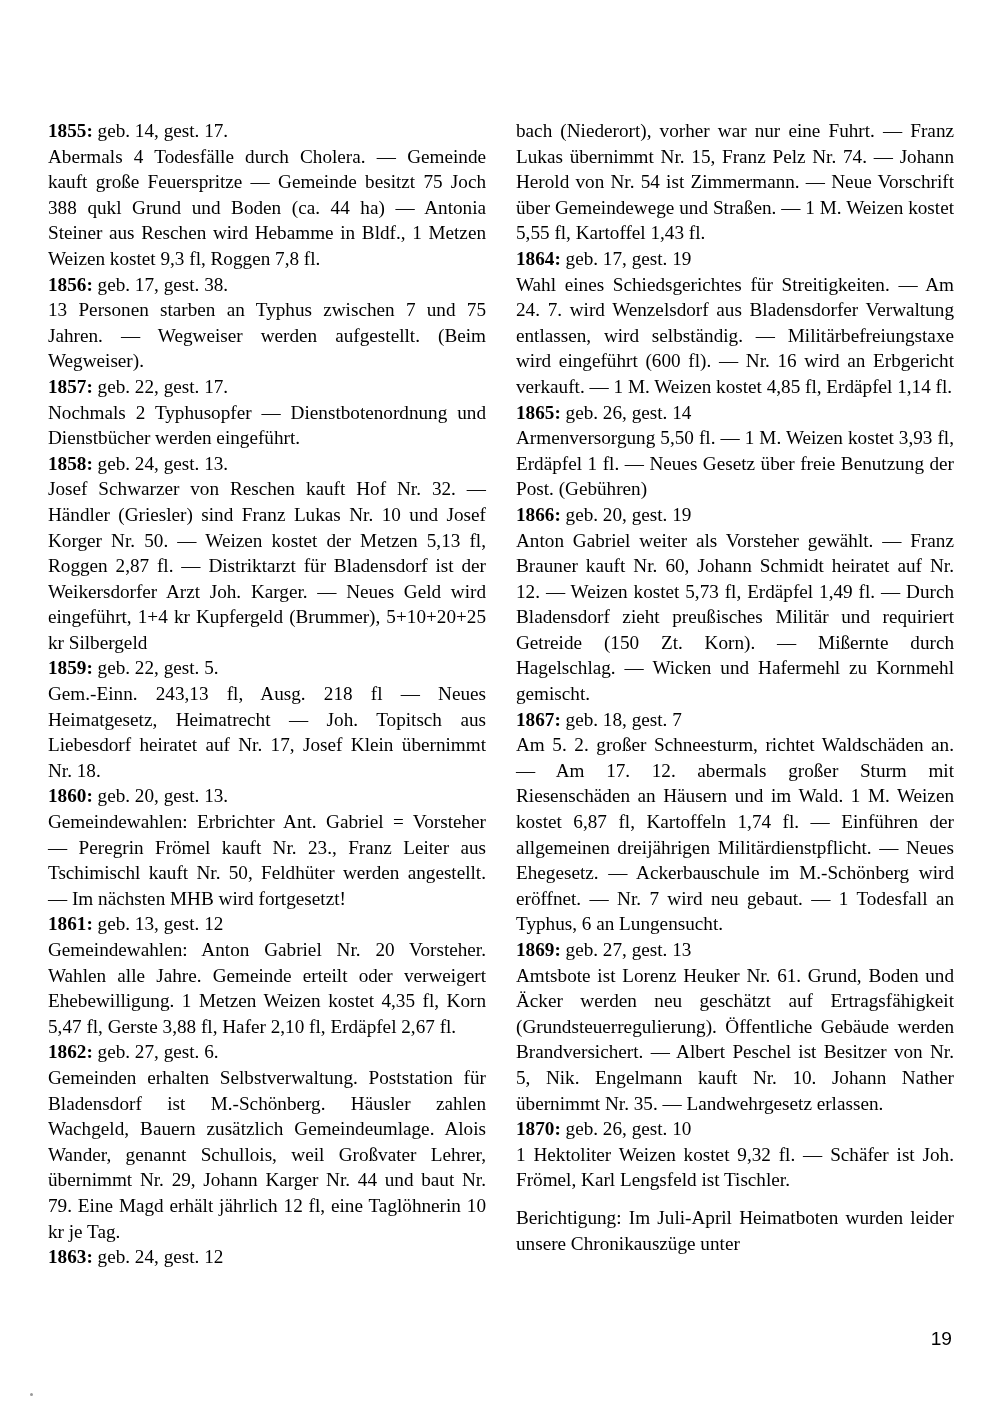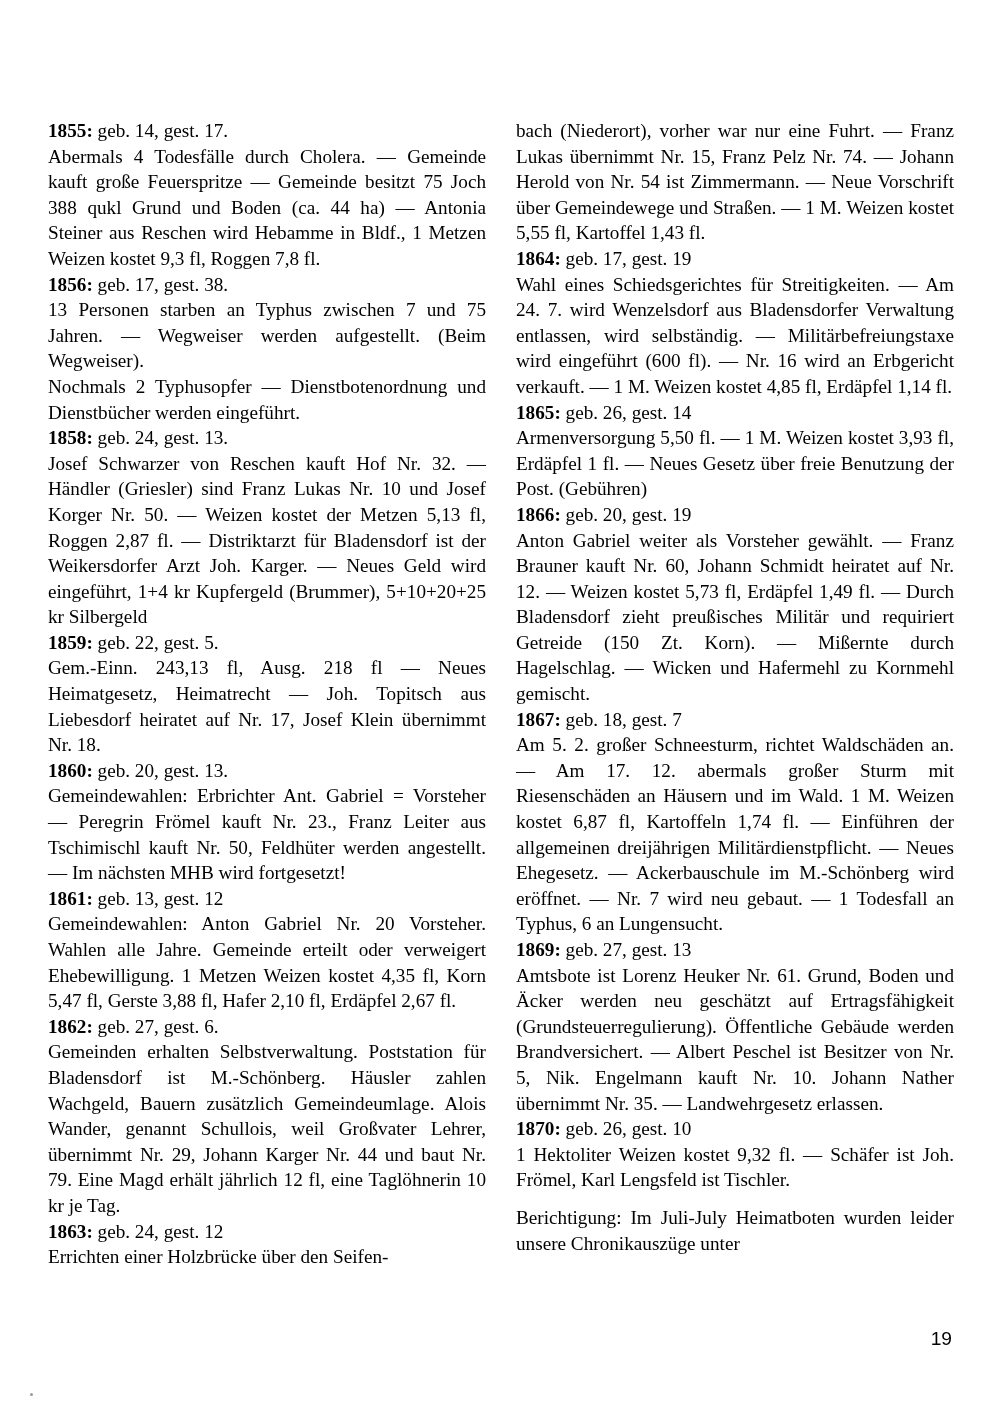--- a/index.html
+++ b/index.html
@@ -79,51 +79,51 @@
 
 <div class="page">
 
   <div class="columns">
 
     <div class="col">
       <p><span class="year">1855:</span><span> geb. 14, gest. 17.</span></p>
       <p><span>Abermals 4 Todesfälle durch Cholera. — Gemeinde kauft große Feuerspritze — Gemeinde besitzt 75 Joch 388 qukl Grund und Boden (ca. 44 ha) — Antonia Steiner aus Reschen wird Hebamme in Bldf., 1 Metzen Weizen kostet 9,3 fl, Roggen 7,8 fl.</span></p>
       <p><span class="year">1856:</span><span> geb. 17, gest. 38.</span></p>
       <p><span>13 Personen starben an Typhus zwischen 7 und 75 Jahren. — Wegweiser werden aufgestellt. (Beim Wegweiser).</span></p>
+      <p><span class="year">1857:</span><span> geb. 22, gest. 17.</span></p>
       <p><span>Nochmals 2 Typhusopfer — Dienstbotenordnung und Dienstbücher werden eingeführt.</span></p>
       <p><span class="year">1858:</span><span> geb. 24, gest. 13.</span></p>
       <p><span>Josef Schwarzer von Reschen kauft Hof Nr. 32. — Händler (Griesler) sind Franz Lukas Nr. 10 und Josef Korger Nr. 50. — Weizen kostet der Metzen 5,13 fl, Roggen 2,87 fl. — Distriktarzt für Bladensdorf ist der Weikersdorfer Arzt Joh. Karger. — Neues Geld wird eingeführt, 1+4 kr Kupfergeld (Brummer), 5+10+20+25 kr Silbergeld</span></p>
       <p><span class="year">1859:</span><span> geb. 22, gest. 5.</span></p>
       <p><span>Gem.-Einn. 243,13 fl, Ausg. 218 fl — Neues Heimatgesetz, Heimatrecht — Joh. Topitsch aus Liebesdorf heiratet auf Nr. 17, Josef Klein übernimmt Nr. 18.</span></p>
       <p><span class="year">1860:</span><span> geb. 20, gest. 13.</span></p>
       <p><span>Gemeindewahlen: Erbrichter Ant. Gabriel = Vorsteher — Peregrin Frömel kauft Nr. 23., Franz Leiter aus Tschimischl kauft Nr. 50, Feldhüter werden angestellt. — Im nächsten MHB wird fortgesetzt!</span></p>
       <p><span class="year">1861:</span><span> geb. 13, gest. 12</span></p>
       <p><span>Gemeindewahlen: Anton Gabriel Nr. 20 Vorsteher. Wahlen alle Jahre. Gemeinde erteilt oder verweigert Ehebewilligung. 1 Metzen Weizen kostet 4,35 fl, Korn 5,47 fl, Gerste 3,88 fl, Hafer 2,10 fl, Erdäpfel 2,67 fl.</span></p>
       <p><span class="year">1862:</span><span> geb. 27, gest. 6.</span></p>
       <p><span>Gemeinden erhalten Selbstverwaltung. Poststation für Bladensdorf ist M.-Schönberg. Häusler zahlen Wachgeld, Bauern zusätzlich Gemeindeumlage. Alois Wander, genannt Schullois, weil Großvater Lehrer, übernimmt Nr. 29, Johann Karger Nr. 44 und baut Nr. 79. Eine Magd erhält jährlich 12 fl, eine Taglöhnerin 10 kr je Tag.</span></p>
       <p><span class="year">1863:</span><span> geb. 24, gest. 12</span></p>
-      <p class="nojust"><span>Errichten einer Holzbrücke über den Seifen-</span></p>
     </div>
 
     <div class="col">
       <p><span>bach (Niederort), vorher war nur eine Fuhrt. — Franz Lukas übernimmt Nr. 15, Franz Pelz Nr. 74. — Johann Herold von Nr. 54 ist Zimmermann. — Neue Vorschrift über Gemeindewege und Straßen. — 1 M. Weizen kostet 5,55 fl, Kartoffel 1,43 fl.</span></p>
       <p><span class="year">1864:</span><span> geb. 17, gest. 19</span></p>
       <p><span>Wahl eines Schiedsgerichtes für Streitigkeiten. — Am 24. 7. wird Wenzelsdorf aus Bladensdorfer Verwaltung entlassen, wird selbständig. — Militärbefreiungstaxe wird eingeführt (600 fl). — Nr. 16 wird an Erbgericht verkauft. — 1 M. Weizen kostet 4,85 fl, Erdäpfel 1,14 fl.</span></p>
       <p><span class="year">1865:</span><span> geb. 26, gest. 14</span></p>
       <p><span>Armenversorgung 5,50 fl. — 1 M. Weizen kostet 3,93 fl, Erdäpfel 1 fl. — Neues Gesetz über freie Benutzung der Post. (Gebühren)</span></p>
       <p><span class="year">1866:</span><span> geb. 20, gest. 19</span></p>
       <p><span>Anton Gabriel weiter als Vorsteher gewählt. — Franz Brauner kauft Nr. 60, Johann Schmidt heiratet auf Nr. 12. — Weizen kostet 5,73 fl, Erdäpfel 1,49 fl. — Durch Bladensdorf zieht preußisches Militär und requiriert Getreide (150 Zt. Korn). — Mißernte durch Hagelschlag. — Wicken und Hafermehl zu Kornmehl gemischt.</span></p>
       <p><span class="year">1867:</span><span> geb. 18, gest. 7</span></p>
       <p><span>Am 5. 2. großer Schneesturm, richtet Waldschäden an. — Am 17. 12. abermals großer Sturm mit Riesenschäden an Häusern und im Wald. 1 M. Weizen kostet 6,87 fl, Kartoffeln 1,74 fl. — Einführen der allgemeinen dreijährigen Militärdienstpflicht. — Neues Ehegesetz. — Ackerbauschule im M.-Schönberg wird eröffnet. — Nr. 7 wird neu gebaut. — 1 Todesfall an Typhus, 6 an Lungensucht.</span></p>
       <p><span class="year">1869:</span><span> geb. 27, gest. 13</span></p>
       <p><span>Amtsbote ist Lorenz Heuker Nr. 61. Grund, Boden und Äcker werden neu geschätzt auf Ertragsfähigkeit (Grundsteuerregulierung). Öffentliche Gebäude werden Brandversichert. — Albert Peschel ist Besitzer von Nr. 5, Nik. Engelmann kauft Nr. 10. Johann Nather übernimmt Nr. 35. — Landwehrgesetz erlassen.</span></p>
       <p><span class="year">1870:</span><span> geb. 26, gest. 10</span></p>
       <p><span>1 Hektoliter Weizen kostet 9,32 fl. — Schäfer ist Joh. Frömel, Karl Lengsfeld ist Tischler.</span></p>
       <span class="gap"></span>
-      <p><span>Berichtigung: Im Juli-July Heimatboten wurden leider unsere Chronikauszüge unter</span></p>
+      <p><span>Berichtigung: Im Juli-April Heimatboten wurden leider unsere Chronikauszüge unter</span></p>
     </div>
 
   </div>
 
   <div class="pagenum">19</div>
   <div class="speck"></div>
 
 </div>
 
 </body></html>

